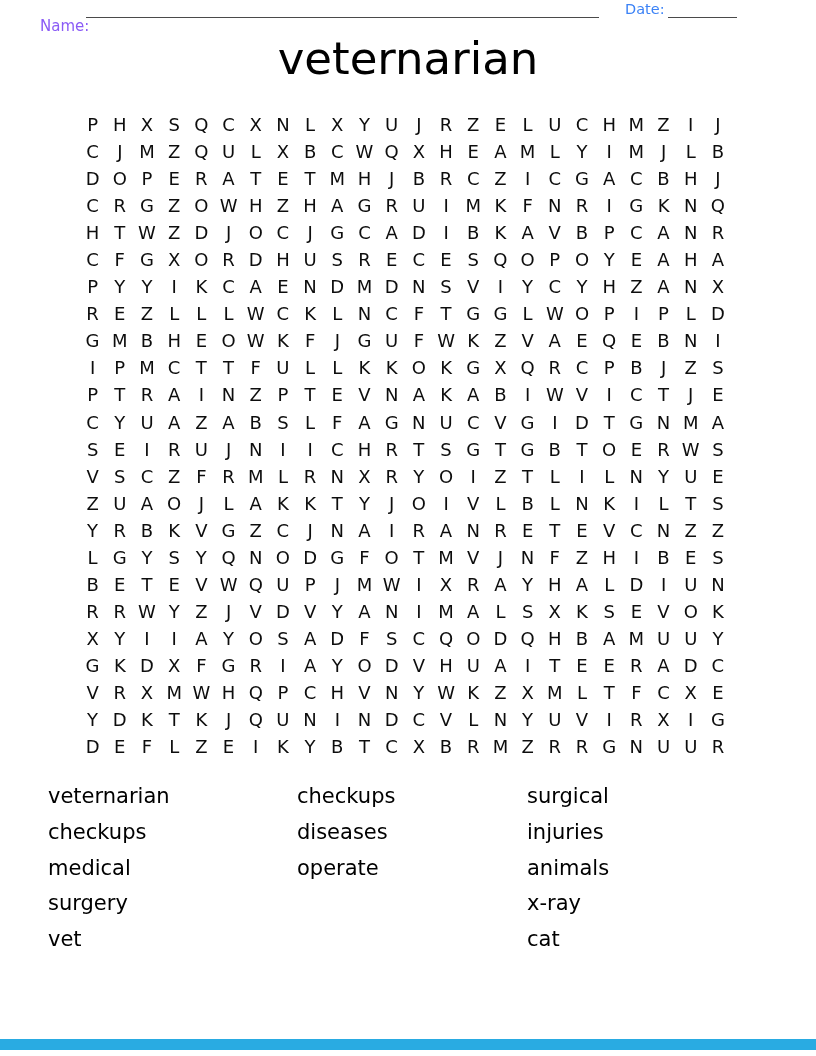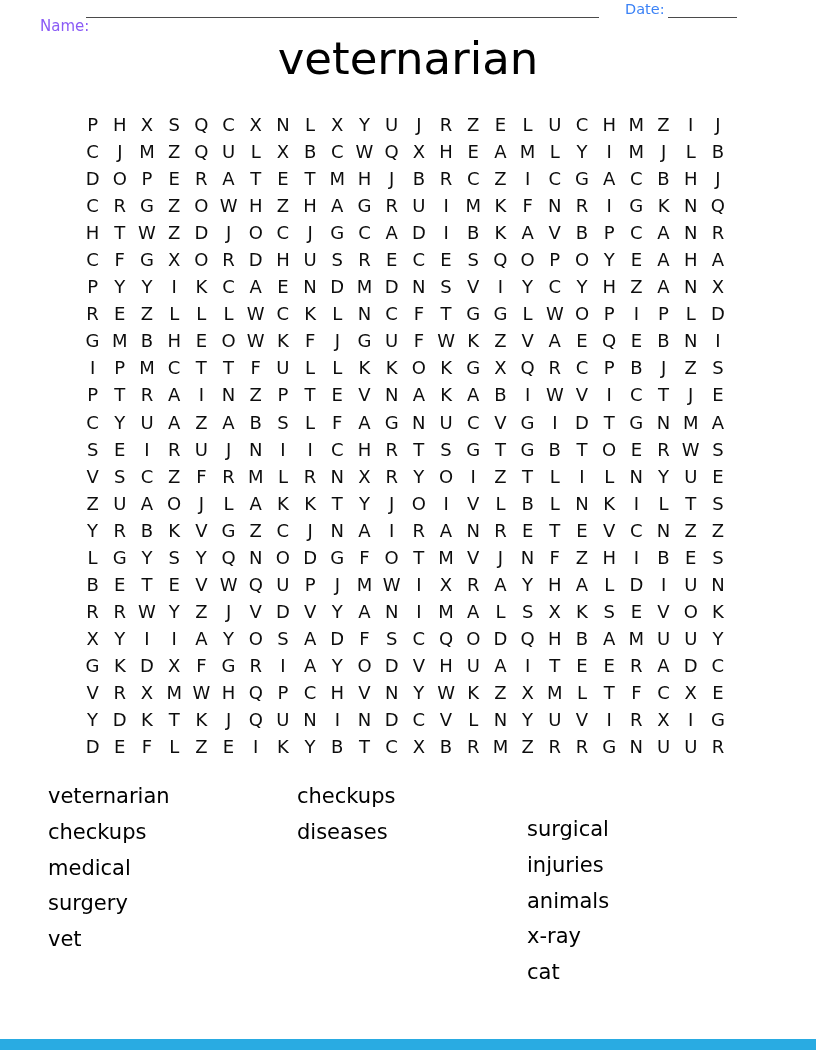--- a/index.html
+++ b/index.html
@@ -88,21 +88,21 @@
     position: absolute;
     left: 0; top: 779px;
     width: 100%;
   }
   .word-col {
     position: absolute;
     top: 0;
   }
   .word-col.col-0 { left: 48px; }
   .word-col.col-1 { left: 297px; }
-  .word-col.col-2 { left: 527px; margin-top: 33px; }
+  .word-col.col-2 { left: 527px; }
   .word-col .word {
     font-size: 21px;
     line-height: 35.8px;
     color: #000;
   }
 
   
   .footer-bar {
     position: absolute;
     left: 0;
@@ -708,20 +708,21 @@
     <div class="word-col col-0">
         <div class="word">veternarian</div>
         <div class="word">checkups</div>
         <div class="word">medical</div>
         <div class="word">surgery</div>
         <div class="word">vet</div>
       </div>
     <div class="word-col col-1">
         <div class="word">checkups</div>
         <div class="word">diseases</div>
+        <div class="word">operate</div>
       </div>
     <div class="word-col col-2">
         <div class="word">surgical</div>
         <div class="word">injuries</div>
         <div class="word">animals</div>
         <div class="word">x-ray</div>
         <div class="word">cat</div>
       </div>
   </div>
 

